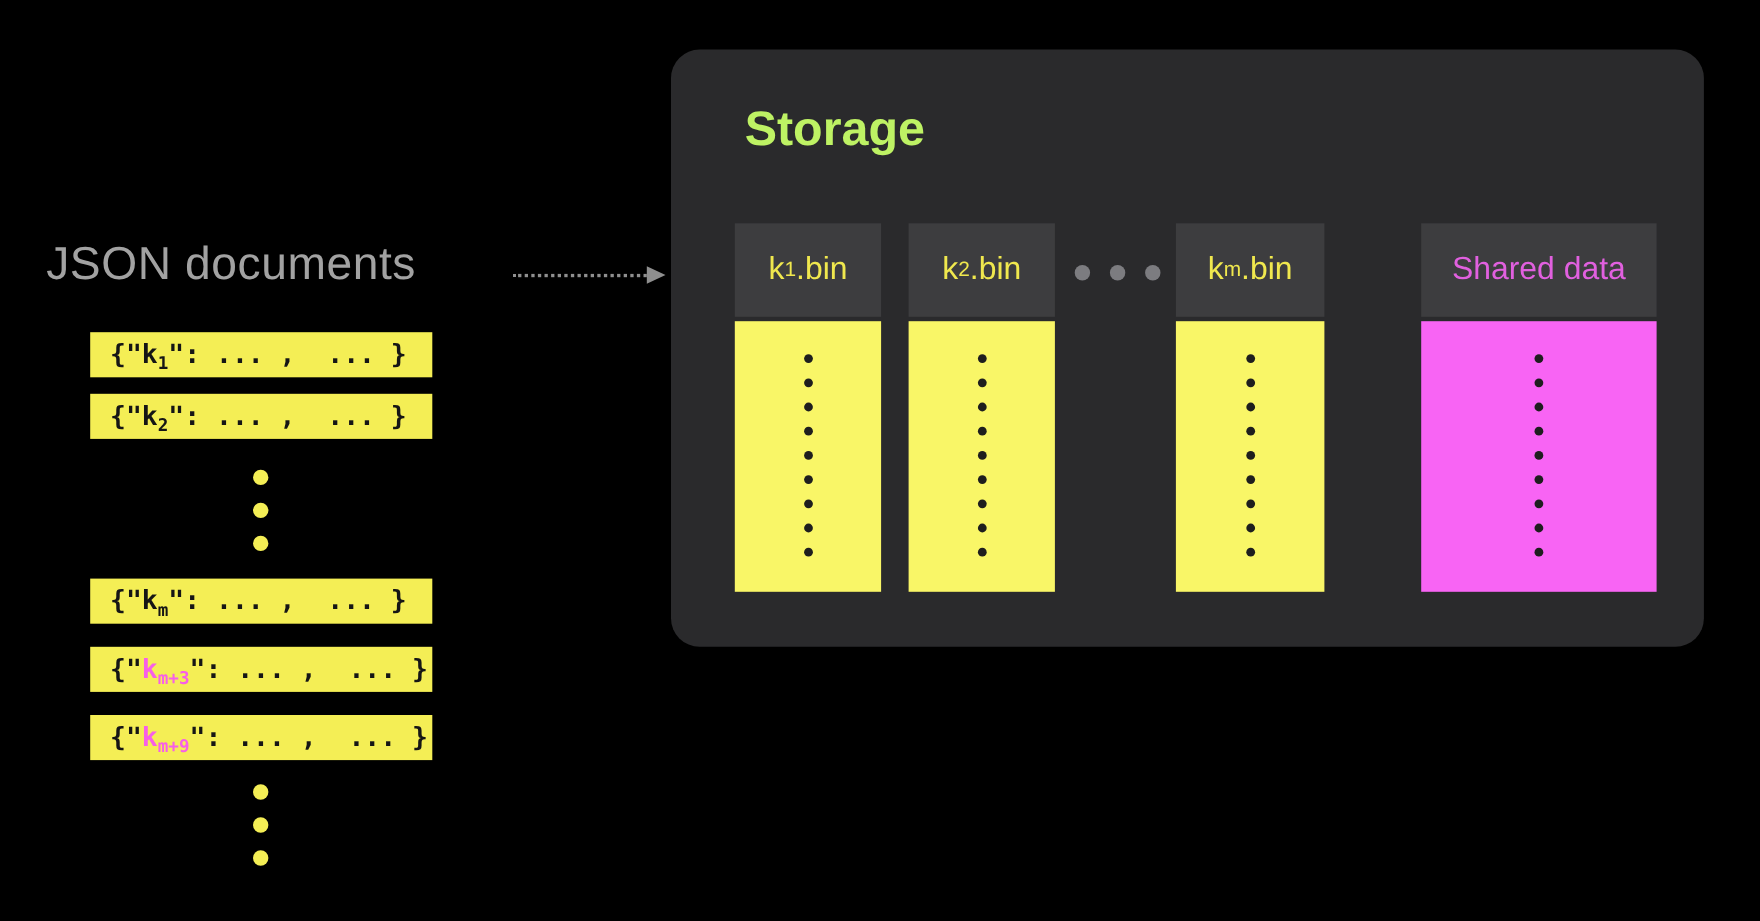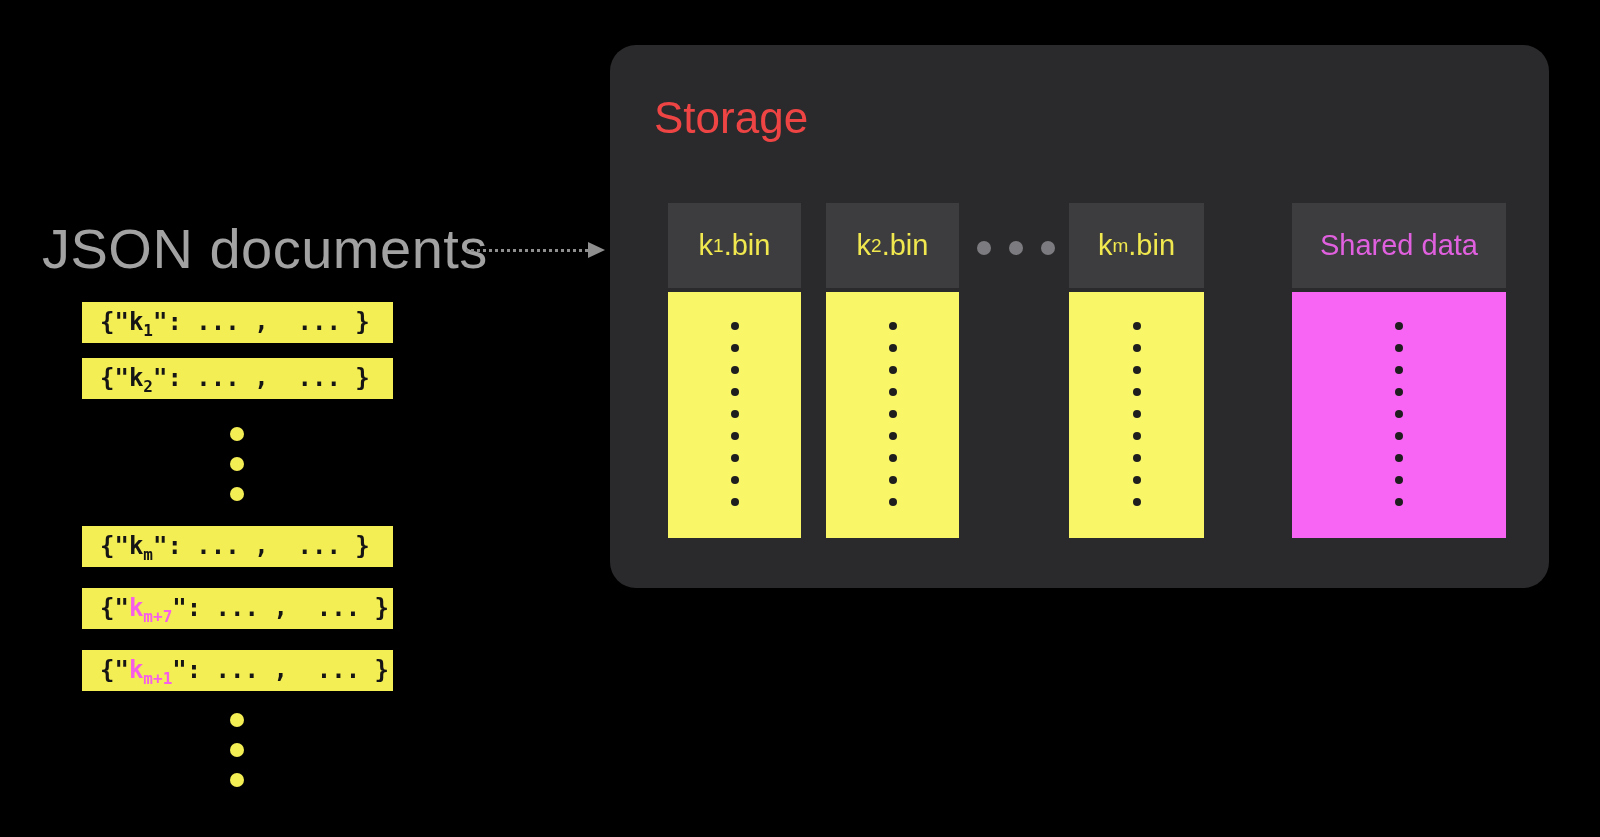--- a/index.html
+++ b/index.html
@@ -4,21 +4,21 @@
 <style>
   * { margin:0; padding:0; box-sizing:border-box; }
   html,body { background:#000; }
   .canvas {
     position:relative; width:1600px; height:837px; background:#000000;
     overflow:hidden; font-family:"Liberation Sans", sans-serif;
   }
 
   
   .json-label {
-    position:absolute; left:42px; top:216px; font-size:56px; font-weight:400;
+    position:absolute; left:42px; top:216px; font-size:42px; font-weight:400;
     color:#a2a2a2; letter-spacing:0.5px;
   }
 
   
   .arrow-line {
     position:absolute; left:466px; top:249px; width:122px; height:0;
     border-top:3px dotted #8f8f8f;
   }
   .arrow-head {
     position:absolute; left:588px; top:242px; width:0; height:0;
@@ -38,21 +38,21 @@
   
   .vdots { position:absolute; left:230px; display:flex; flex-direction:column; gap:16px; }
   .vd1 { top:427px; } .vd2 { top:713px; }
   .vdots .dot { width:14px; height:14px; border-radius:50%; background:#f4ee55; }
 
   
   .panel {
     position:absolute; left:610px; top:45px; width:939px; height:543px;
     background:#2a2a2c; border-radius:26px;
   }
-  .storage-title { position:absolute; left:44px; top:48px; font-size:44px; font-weight:400; color:#ef4444; }
+  .storage-title { position:absolute; left:67px; top:48px; font-size:44px; font-weight:700; color:#bef264; }
 
   .col { position:absolute; top:158px; }
   .col-k1 { left:58px;  width:133px; }
   .col-k2 { left:216px; width:133px; }
   .col-km { left:459px; width:135px; }
   .col-shared { left:662px; width:214px;margin-left:20px; }
 
   .col-header {
     height:85px; background:#3d3d3f; display:flex; align-items:center; justify-content:center;
     font-size:29px; font-weight:500; color:#f0e84e; white-space:pre;
@@ -86,23 +86,23 @@
   <div class="doc-row r2"><span>{"</span><span><span>k</span><sub>2</sub></span><span>": ... ,  ... }</span></div>
 
   <div class="vdots vd1">
       <span class="dot"></span>
       <span class="dot"></span>
       <span class="dot"></span>
     </div>
 
   <div class="doc-row r3"><span>{"</span><span><span>k</span><sub>m</sub></span><span>": ... ,  ... }</span></div>
 
-  <div class="doc-row r4"><span>{"</span><span class="hl"><span>k</span><sub>m+7</sub></span><span>": ... ,  ... }</span></div>
+  <div class="doc-row r4"><span>{"</span><span class="hl"><span>k</span><sub>m+3</sub></span><span>": ... ,  ... }</span></div>
 
-  <div class="doc-row r5"><span>{"</span><span class="hl"><span>k</span><sub>m+1</sub></span><span>": ... ,  ... }</span></div>
+  <div class="doc-row r5"><span>{"</span><span class="hl"><span>k</span><sub>m+9</sub></span><span>": ... ,  ... }</span></div>
 
   <div class="vdots vd2">
       <span class="dot"></span>
       <span class="dot"></span>
       <span class="dot"></span>
     </div>
 
   <div class="panel">
     <div class="storage-title">Storage</div>
 

